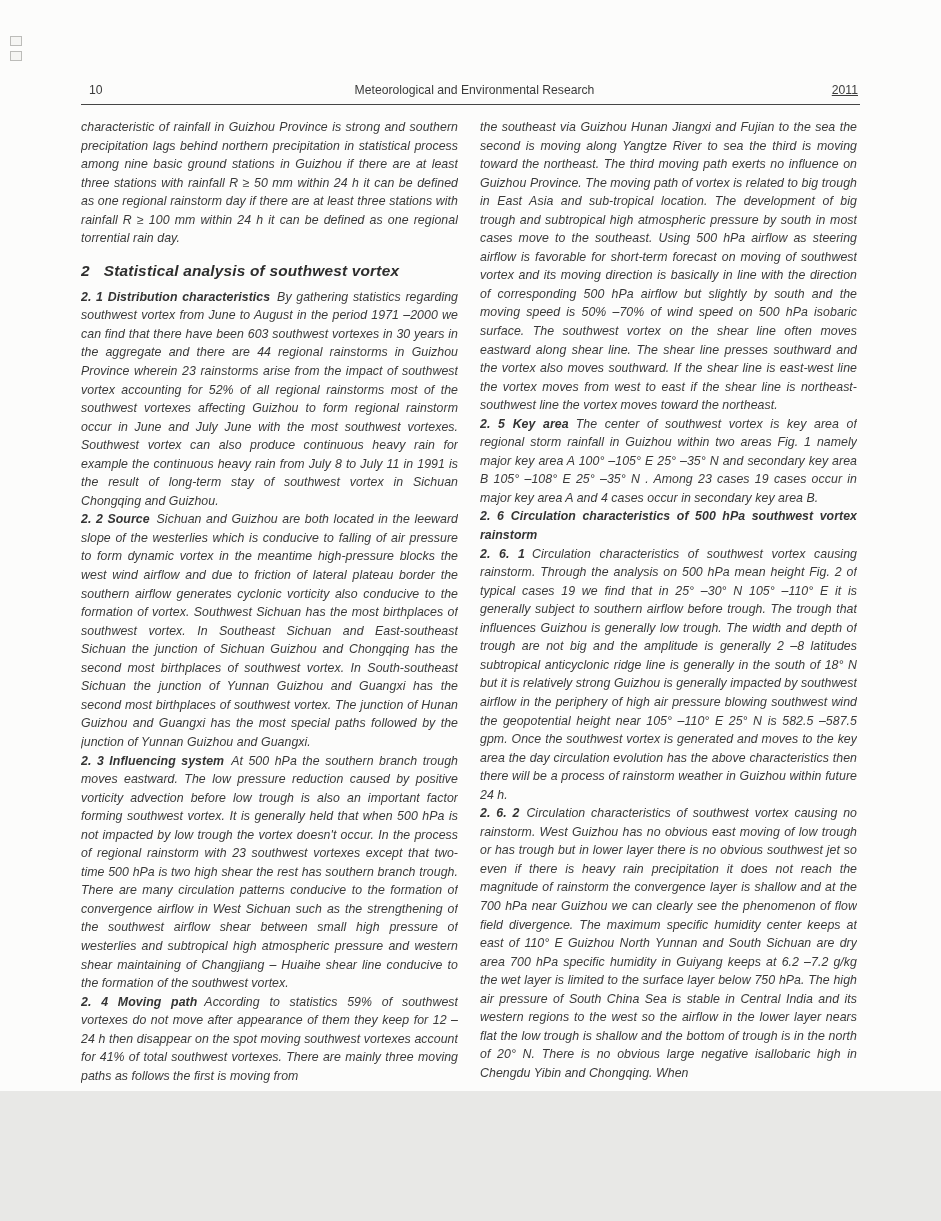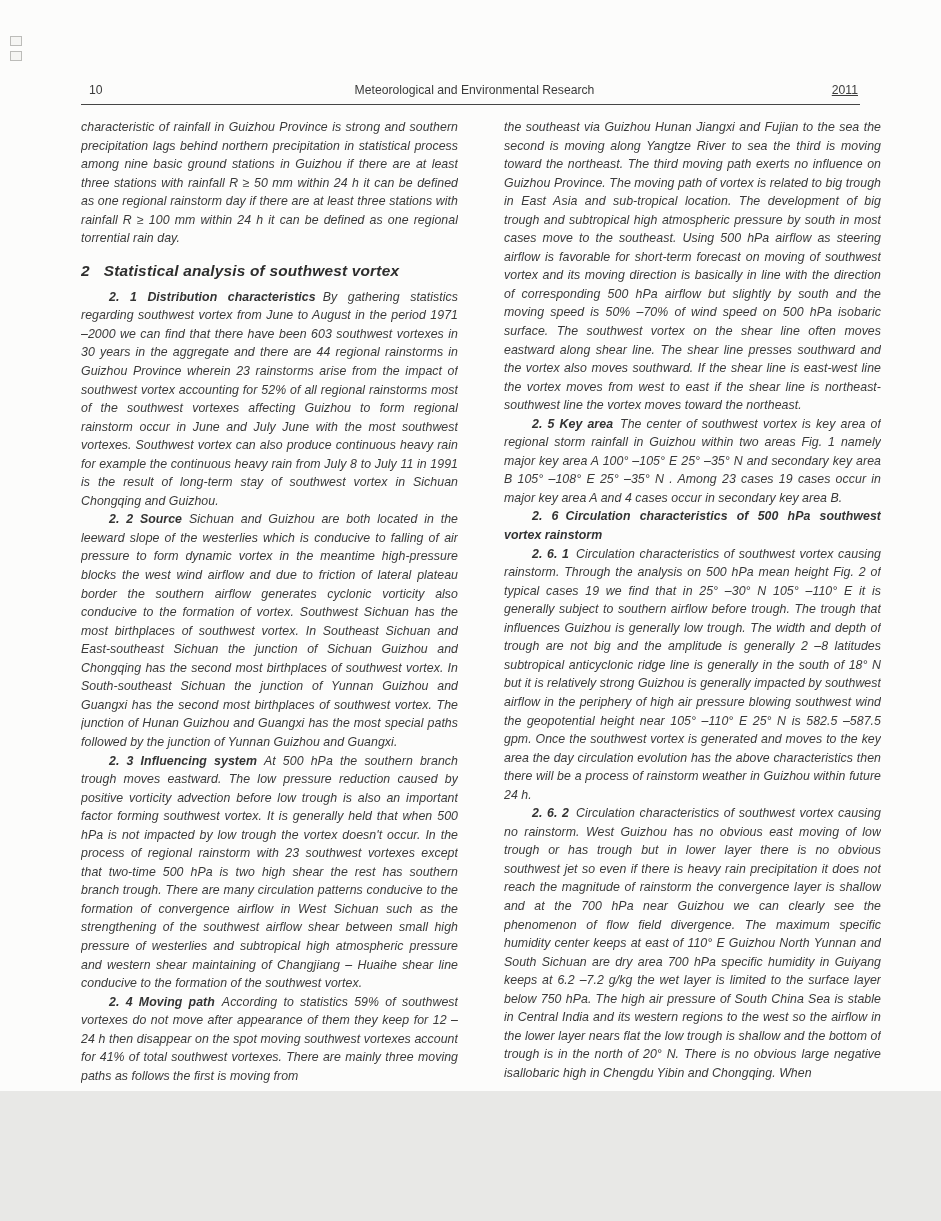--- a/index.html
+++ b/index.html
@@ -33,23 +33,23 @@
   .col {
     position:absolute; top:118px; width:377px; height:1042px;
     overflow:hidden;
     font-size:12.35px; line-height:18.55px;
     text-align:justify;
     color:#3a3a3a;
     letter-spacing:0.05px;
     font-style:italic;
   }
   .col-left  { left:81px; }
-  .col-right { left:504px; }
+  .col-right { left:480px; }
   .col p { margin:0; }
-  .runin { font-weight:bold; margin-right:7px; color:#333;margin-left:28px; }
+  .runin { font-weight:bold; margin-right:7px; color:#333; }
   h2.section {
     font-size:15.4px; font-weight:bold; color:#2e2e2e;
     margin:13px 0 7px 0; line-height:20px; text-align:left;
     letter-spacing:0.2px;
   }
   h2.section .h-num { margin-right:14px; }
   p.subsection { font-weight:bold; color:#333; }
   p.subsection .runin { margin-right:7px; }
   .footer {
     position:absolute; left:30px; top:1172px; width:880px;

